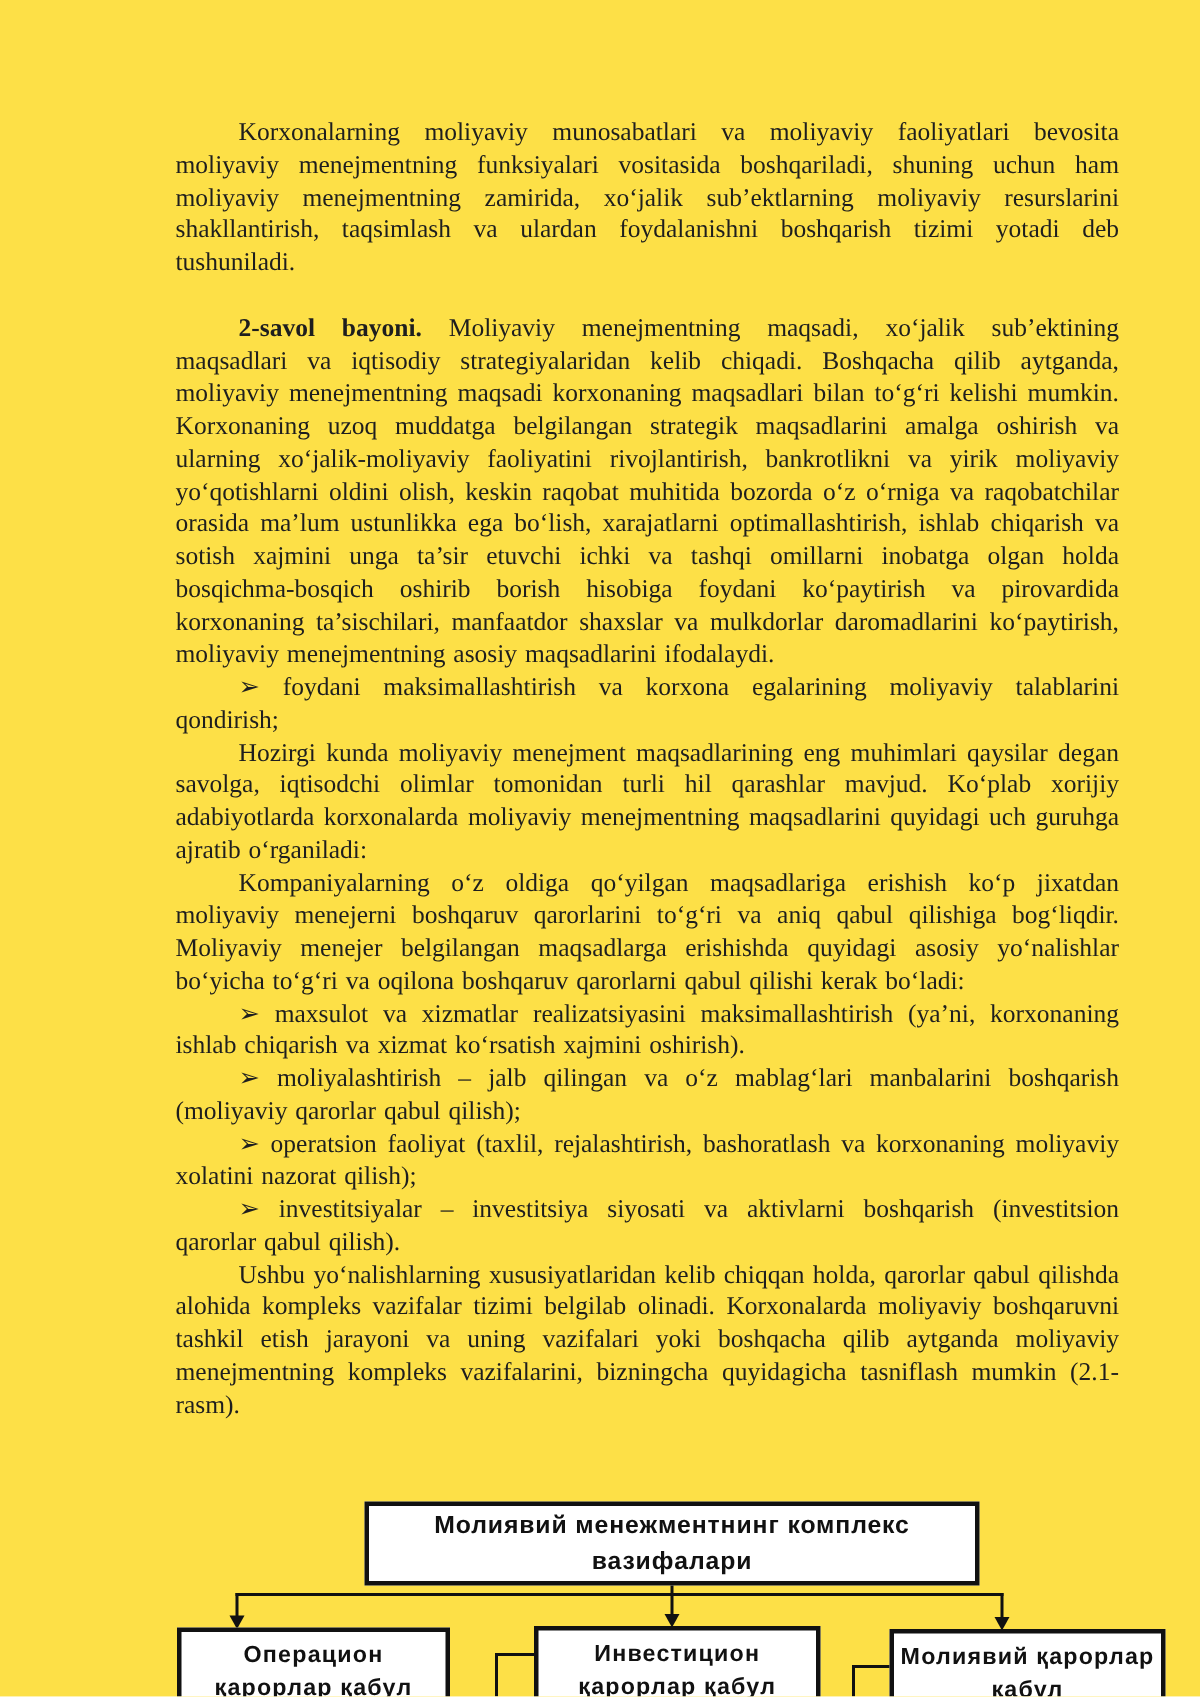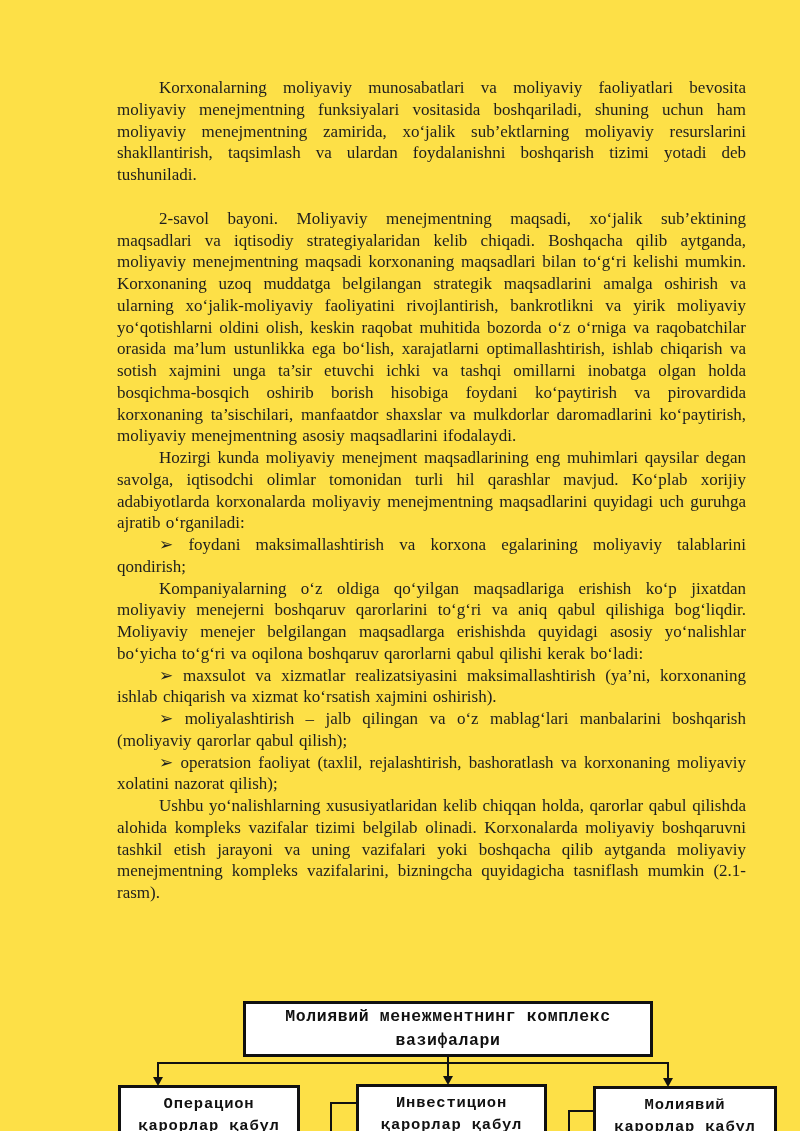--- a/index.html
+++ b/index.html
@@ -21,29 +21,29 @@
     font-size: 17px;
     line-height: 21.75px;
     text-align: justify;
     word-spacing: 0.06em;
   }
   .text-block p {
     margin: 0;
     text-indent: 42px;
   }
   .text-block p.gap-before { margin-top: 22px; }
-  .lead { font-weight: normal; }
+  .lead { font-weight: bold; }
   
   .figure { position: absolute; left: 0; top: 0; width: 800px; height: 1131px; pointer-events: none; }
   .fig-box {
     position: absolute;
     box-sizing: border-box;
     border: 3px solid #111111;
     background: #ffffff;
-    font-family: Liberation Mono, monospace;
+    font-family: Liberation Sans, sans-serif;
     font-weight: bold;
     text-align: center;
     color: #111111;
   }
   .fig-root {
     left: 243px; top: 1001px; width: 410px; height: 56px;
     display: flex; align-items: center; justify-content: center;
     font-size: 16.5px; line-height: 24px; letter-spacing: 0.6px;
     padding: 0 18px;
   }
@@ -74,26 +74,27 @@
   .arrow-r { left: 663px; top: 1078px; }
 </style>
 </head>
 <body>
 
 <div class="page">
 
   <div class="text-block">
     <p>Korxonalarning moliyaviy munosabatlari va moliyaviy faoliyatlari bevosita moliyaviy menejmentning funksiyalari vositasida boshqariladi, shuning uchun ham moliyaviy menejmentning zamirida, xoʻjalik sub’ektlarning moliyaviy resurslarini shakllantirish, taqsimlash va ulardan foydalanishni boshqarish tizimi yotadi deb tushuniladi.</p>
     <p class="gap-before"><span class="lead">2-savol bayoni.</span><span> Moliyaviy menejmentning maqsadi, xoʻjalik sub’ektining maqsadlari va iqtisodiy strategiyalaridan kelib chiqadi. Boshqacha qilib aytganda, moliyaviy menejmentning maqsadi korxonaning maqsadlari bilan toʻgʻri kelishi mumkin. Korxonaning uzoq muddatga belgilangan strategik maqsadlarini amalga oshirish va ularning xoʻjalik-moliyaviy faoliyatini rivojlantirish, bankrotlikni va yirik moliyaviy yoʻqotishlarni oldini olish, keskin raqobat muhitida bozorda oʻz oʻrniga va raqobatchilar orasida ma’lum ustunlikka ega boʻlish, xarajatlarni optimallashtirish, ishlab chiqarish va sotish xajmini unga ta’sir etuvchi ichki va tashqi omillarni inobatga olgan holda bosqichma-bosqich oshirib borish hisobiga foydani koʻpaytirish va pirovardida korxonaning ta’sischilari, manfaatdor shaxslar va mulkdorlar daromadlarini koʻpaytirish, moliyaviy menejmentning asosiy maqsadlarini ifodalaydi.</span></p>
+    <p>➢ foydani maksimallashtirish va korxona egalarining moliyaviy talablarini qondirish;</p>
     <p>Hozirgi kunda moliyaviy menejment maqsadlarining eng muhimlari qaysilar degan savolga, iqtisodchi olimlar tomonidan turli hil qarashlar mavjud. Koʻplab xorijiy adabiyotlarda korxonalarda moliyaviy menejmentning maqsadlarini quyidagi uch guruhga ajratib oʻrganiladi:</p>
-    <p>➢ foydani maksimallashtirish va korxona egalarining moliyaviy talablarini qondirish;</p>
     <p>Kompaniyalarning oʻz oldiga qoʻyilgan maqsadlariga erishish koʻp jixatdan moliyaviy menejerni boshqaruv qarorlarini toʻgʻri va aniq qabul qilishiga bogʻliqdir. Moliyaviy menejer belgilangan maqsadlarga erishishda quyidagi asosiy yoʻnalishlar boʻyicha toʻgʻri va oqilona boshqaruv qarorlarni qabul qilishi kerak boʻladi:</p>
     <p>➢ maxsulot va xizmatlar realizatsiyasini maksimallashtirish (ya’ni, korxonaning ishlab chiqarish va xizmat koʻrsatish xajmini oshirish).</p>
     <p>➢ moliyalashtirish – jalb qilingan va oʻz mablagʻlari manbalarini boshqarish (moliyaviy qarorlar qabul qilish);</p>
     <p>➢ operatsion faoliyat (taxlil, rejalashtirish, bashoratlash va korxonaning moliyaviy xolatini nazorat qilish);</p>
+    <p>➢ investitsiyalar – investitsiya siyosati va aktivlarni boshqarish (investitsion qarorlar qabul qilish).</p>
     <p>Ushbu yoʻnalishlarning xususiyatlaridan kelib chiqqan holda, qarorlar qabul qilishda alohida kompleks vazifalar tizimi belgilab olinadi. Korxonalarda moliyaviy boshqaruvni tashkil etish jarayoni va uning vazifalari yoki boshqacha qilib aytganda moliyaviy menejmentning kompleks vazifalarini, bizningcha quyidagicha tasniflash mumkin (2.1-rasm).</p>
   </div>
 
   <div class="figure">
     <div class="line stem"></div>
     <div class="line hbar"></div>
     <div class="line drop-l"></div>
     <div class="line drop-r"></div>
     <div class="line elbow-m-h"></div>
     <div class="line elbow-m-v"></div>

